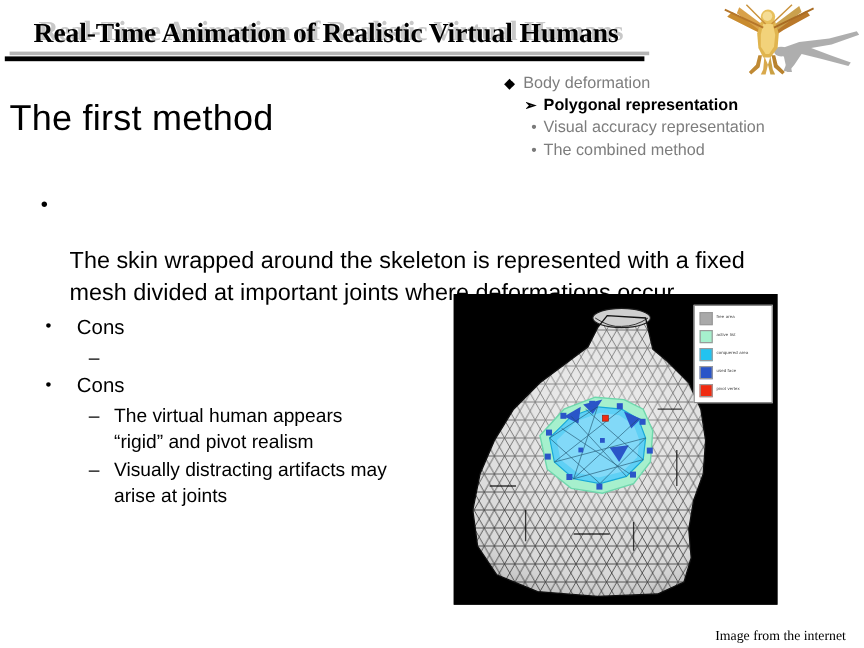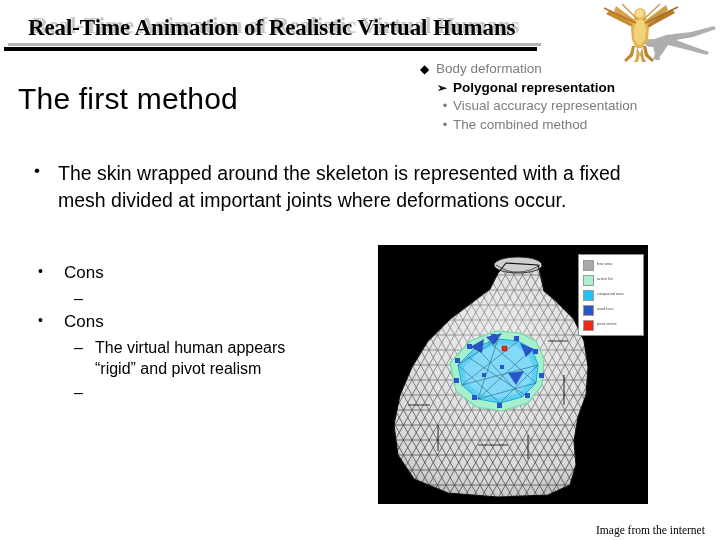--- a/index.html
+++ b/index.html
@@ -73,21 +73,21 @@
     position: absolute;
     left: 596px;
     top: 2px;
     width: 122px;
     height: 62px;
   }
 
   
   #main-heading {
     position: absolute;
-    left: 18px;
+    left: 8px;
     top: 82px;
     font-size: 30px;
     color: #000000;
     letter-spacing: 0.2px;
     white-space: nowrap;
   }
 
   
   #outline-list {
     position: absolute;
@@ -133,20 +133,21 @@
   #intro-bullet .bullet-mark {
     flex: 0 0 24px;
     font-size: 17px;
     color: #000000;
     line-height: 1.35;
   }
   #intro-bullet .bullet-body {
     font-size: 19.5px;
     color: #000000;
     line-height: 1.37;
+    margin-top: 44px;
   }
 
   
   #proscons-list {
     position: absolute;
     left: 38px;
     top: 262px;
     width: 330px;
   }
   .pc-group { margin-bottom: 2px; }
@@ -336,20 +337,21 @@
     <div class="pc-head">
       <span class="pc-mark">•</span>
       <span class="pc-label">Cons</span>
     </div>
     <div class="pc-sub">
       <span class="pc-dash">–</span>
       <span class="pc-subtext">The virtual human appears “rigid” and pivot realism</span>
     </div>
     <div class="pc-sub">
       <span class="pc-dash">–</span>
+      <span class="pc-subtext">Visually distracting artifacts may arise at joints</span>
     </div>
   </div>
 
 </div>
 
 <div id="mesh-image-panel">
 
   <svg id="mesh-svg" width="270" height="259" viewBox="0 0 270 259" xmlns="http://www.w3.org/2000/svg">
     <defs>
       <clipPath id="bodyClip">

